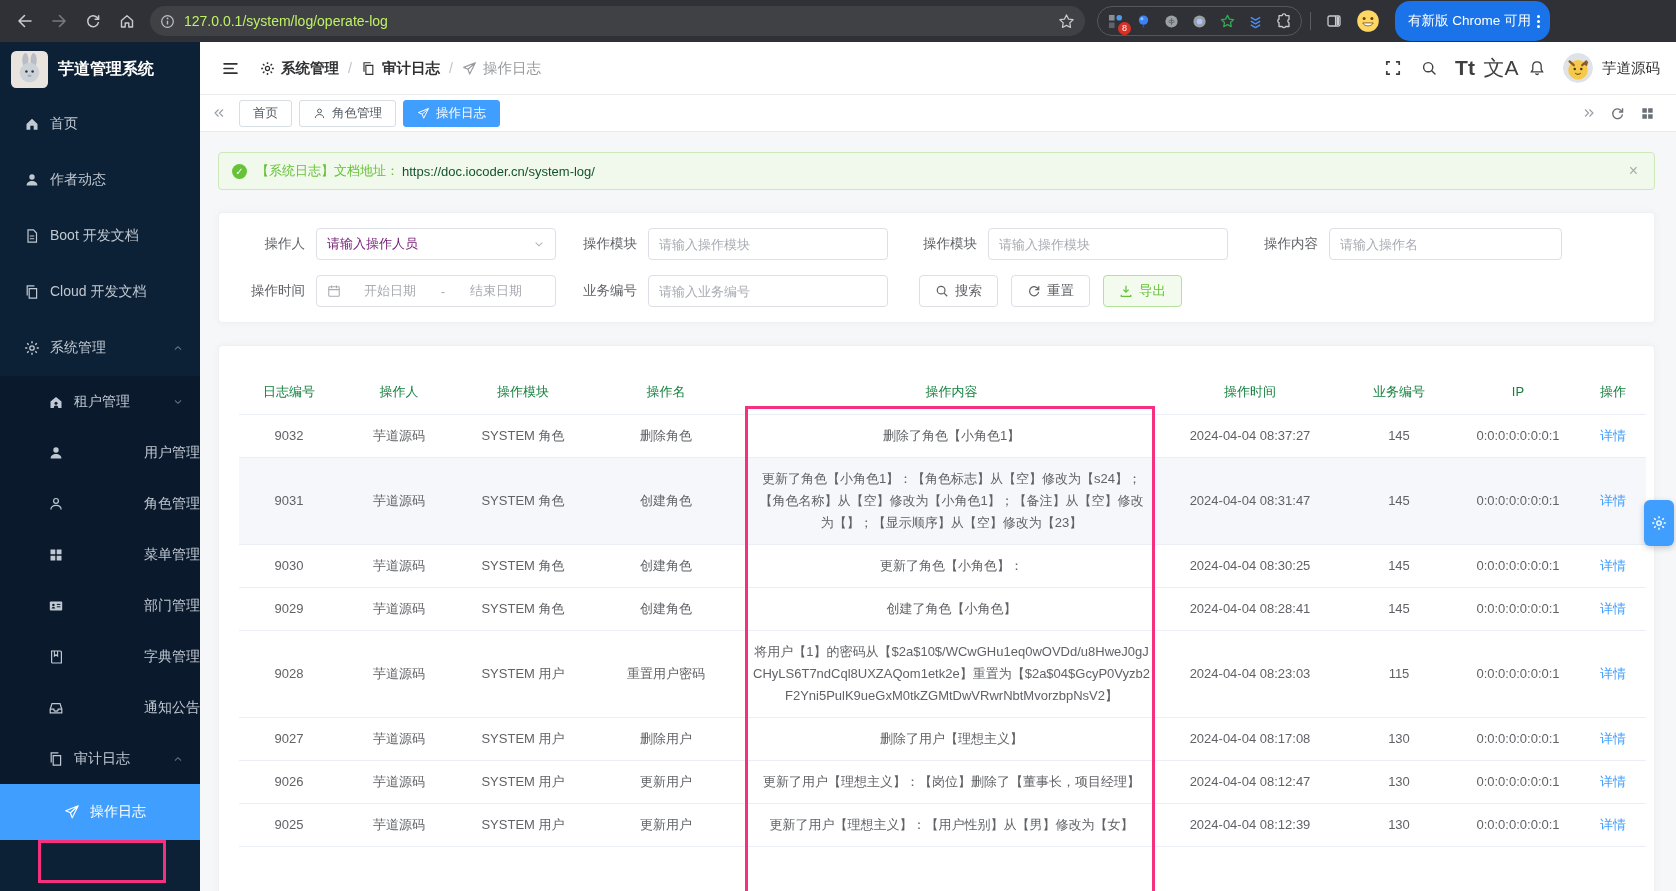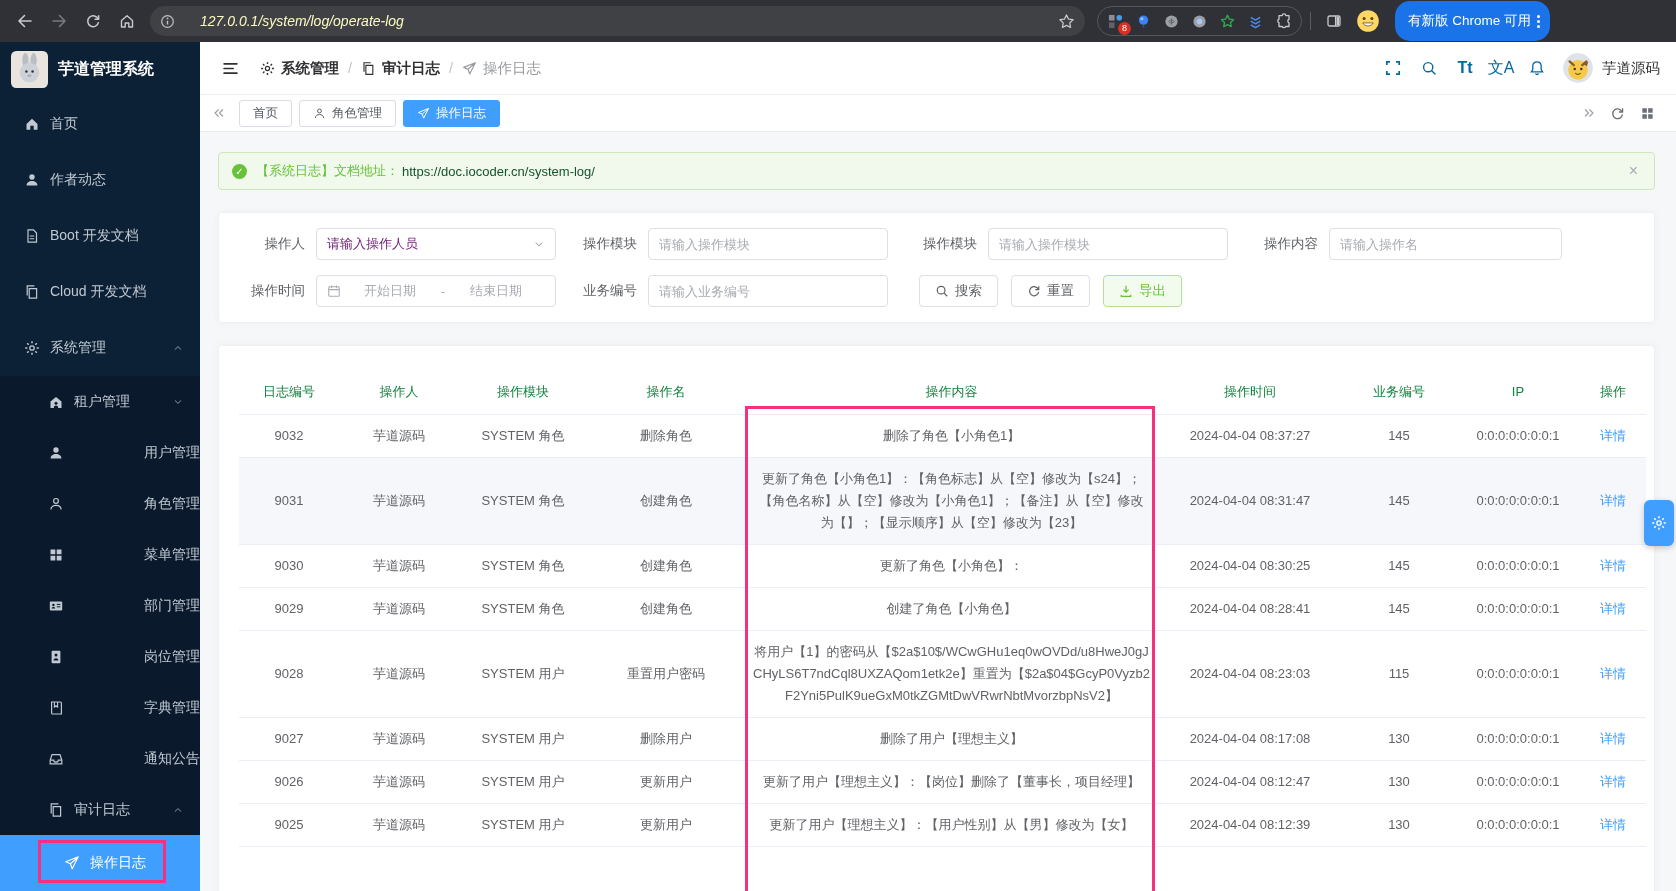--- a/index.html
+++ b/index.html
@@ -5,21 +5,21 @@
   * { margin:0; padding:0; box-sizing:border-box; }
   html,body { width:1676px; height:891px; overflow:hidden; }
   body { font-family:"Liberation Sans","DejaVu Sans",sans-serif; background:#f5f7f9; position:relative; }
   .ic { display:block; width:16px; height:16px; }
 
   
   .browser-bar { height:42px; background:#2f3136; display:flex; align-items:center; padding:0 10px; }
   .nav-ic { width:30px; height:30px; border-radius:50%; display:flex; align-items:center; justify-content:center; color:#c8cacd; margin-right:4px; }
   .nav-ic.dim { color:#77797d; }
   .urlbar { width:935px; height:30px; background:#3f4145; border-radius:15px; display:flex; align-items:center; padding:0 10px; margin-left:4px; color:#bdc1c6; }
-  .url-text { color:#fef9c3; font-size:14px; margin-left:25px; flex:1;font-style:italic; }
+  .url-text { color:#bef264; font-size:14px; margin-left:9px; flex:1; }
   .star-ic { color:#c8cacd; }
   .ext-group { display:flex; align-items:center; height:30px; border:1px solid #55575b; border-radius:15px; padding:0 9px; gap:11px; margin-left:12px; }
   .ext { position:relative; width:17px; height:17px; display:flex; align-items:center; justify-content:center; }
   .badge { position:absolute; right:-7px; bottom:-5px; background:#d93025; color:#fff; font-size:9px; min-width:13px; height:13px; border-radius:7px; display:flex; align-items:center; justify-content:center; padding:0 2px; }
   .vdiv { width:1px; height:18px; background:#5a5c60; margin:0 8px; }
   .update-chip { background:#1a73e8; color:#fff; height:40px; border-radius:15px; display:flex; align-items:center; padding:0 4px 0 13px; font-size:13.5px; gap:0; margin-left:8px; white-space:nowrap; }
   .kebab { display:flex; flex-direction:column; gap:2px; padding:0 6px; }
   .kebab i { width:3px; height:3px; border-radius:50%; background:#fff; }
 
   
@@ -38,21 +38,21 @@
 
   .main { flex:1; display:flex; flex-direction:column; background:#f5f7f9; min-width:0; }
   .navbar { height:53px; background:#fff; border-bottom:1px solid #ededf0; display:flex; align-items:center; padding:0 16px 0 12px; flex:none; }
   .hamburger { width:36px; height:36px; display:flex; align-items:center; justify-content:center; color:#303133; }
   .breadcrumb { display:flex; align-items:center; margin-left:12px; font-size:14.5px; gap:9px; }
   .crumb { display:flex; align-items:center; gap:6px; color:#303133; font-weight:600; }
   .crumb.last { color:#97999c; font-weight:400; }
   .crumb .ic { width:15px; height:15px; }
   .crumb-sep { color:#c0c4cc; font-weight:400; }
   .nav-right { margin-left:auto; display:flex; align-items:center; }
-  .tool-ic { width:36px; height:36px; display:flex; align-items:center; justify-content:center; color:#0369a1; font-size:16px; }
+  .tool-ic { width:36px; height:36px; display:flex; align-items:center; justify-content:center; color:#404040; font-size:21px; }
   .avatar { width:30px; height:30px; border-radius:50%; overflow:hidden; margin-left:8px; }
   .uname { font-size:14.5px; color:#303133; margin-left:9px; }
 
   .tabbar { height:37px; background:#fff; border-bottom:1px solid #e8eaee; display:flex; align-items:center; padding:0 14px 0 6px; flex:none; }
   .tab-chev { width:26px; height:24px; display:flex; align-items:center; justify-content:center; color:#9aa0a8; }
   .tab { height:27px; border:1px solid #d8dce3; border-radius:3px; background:#fff; color:#545b64; font-size:12.5px; display:inline-flex; align-items:center; padding:0 13px; gap:6px; margin-left:7px; white-space:nowrap; }
   .tab .ic { width:13px; height:13px; }
   .tab.active { background:#409eff; border-color:#409eff; color:#fff; }
   .tab-spacer { flex:1; }
   .tab-tool { width:30px; height:24px; display:flex; align-items:center; justify-content:center; color:#6a7076; }
@@ -288,28 +288,20 @@
           <span class="mi-label">菜单管理</span>
         </div>
         <div class="menu-item lv2">
           <svg class="ic " style="width:16px;height:16px" viewBox="0 0 16 16">
             <rect x="1.8" y="3.6" width="12.4" height="8.8" rx="1" fill="currentColor"></rect>
             <circle cx="5.4" cy="7" r="1.2" fill="#0a1a2c"></circle>
             <path d="M3.6 10.6c0-1.1.8-1.7 1.8-1.7s1.8.6 1.8 1.7z" fill="#0a1a2c"></path>
             <path d="M8.8 6.4h3.6M8.8 8.8h3.6" stroke="#0a1a2c" stroke-width="1"></path>
           </svg>
           <span class="mi-label">部门管理</span>
-        </div>
-        <div class="menu-item lv2">
-          <svg class="ic " style="width:16px;height:16px" viewBox="0 0 16 16">
-            <rect x="3.6" y="1.8" width="8.8" height="12.4" rx="1" fill="currentColor"></rect>
-            <circle cx="8" cy="6" r="1.5" fill="#0a1a2c"></circle>
-            <path d="M5.6 11.6c0-1.5 1.1-2.3 2.4-2.3s2.4.8 2.4 2.3z" fill="#0a1a2c"></path>
-          </svg>
-          <span class="mi-label">岗位管理</span>
         </div>
         <div class="menu-item lv2">
           <svg class="ic " style="width:16px;height:16px" viewBox="0 0 16 16">
             <path d="M3.6 2h8.8a1 1 0 0 1 1 1v11H4.6a1 1 0 0 1-1-1z" fill="none" stroke="currentColor" stroke-width="1.2"></path>
             <path d="M6.4 2v5l1.6-1.3L9.6 7V2" fill="none" stroke="currentColor" stroke-width="1.1"></path>
           </svg>
           <span class="mi-label">字典管理</span>
         </div>
         <div class="menu-item lv2">
           <svg class="ic " style="width:16px;height:16px" viewBox="0 0 16 16">

